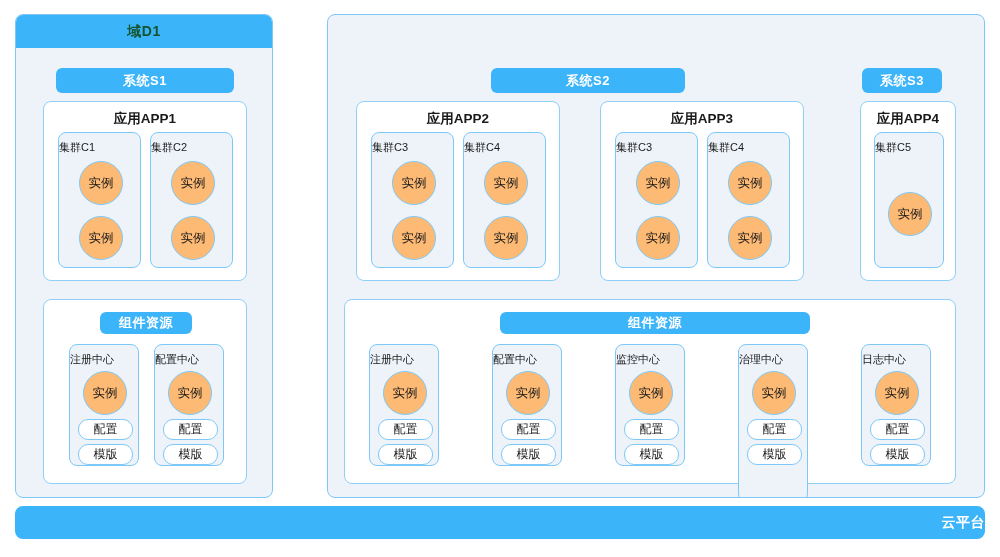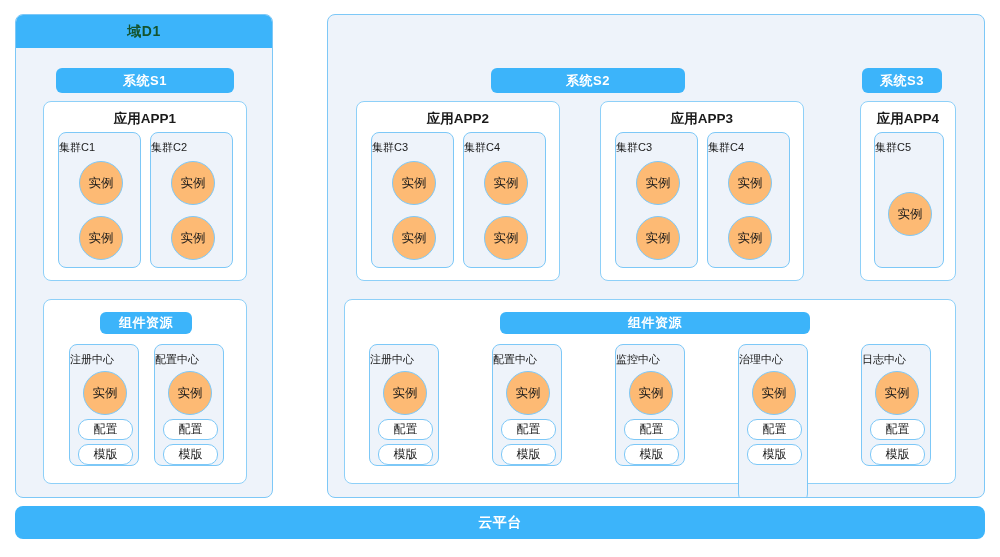--- a/index.html
+++ b/index.html
@@ -113,21 +113,21 @@
 
   
   .platform-bar {
     background: #3cb4fa;
     border-radius: 8px;
     color: #ffffff;
     font-size: 14px;
     font-weight: bold;
     display: flex;
     align-items: center;
-    justify-content: center;
+    justify-content: flex-end;
     letter-spacing: 0.5px;
   }
 </style>
 </head>
 <body>
 
 <div class="abs domain" style="left:15px; top:14px; width:258px; height:484px;">
   <div class="domain-header">
     <span>域D1</span>
   </div>

